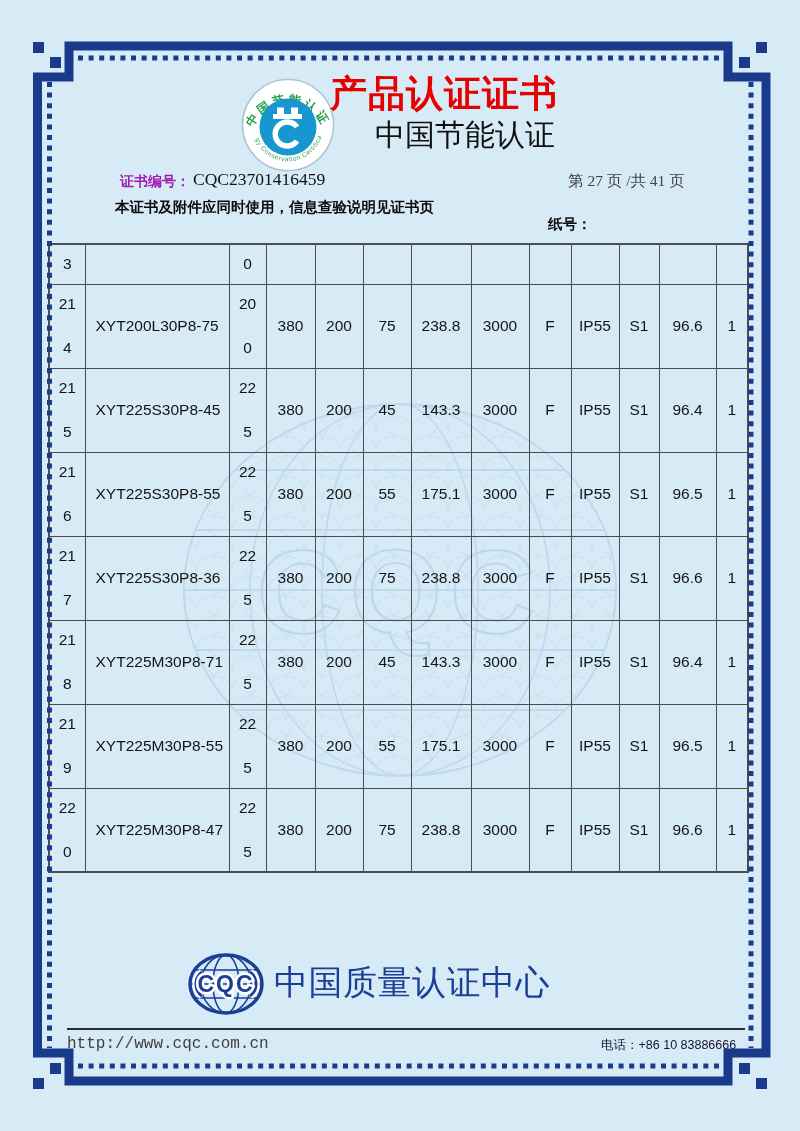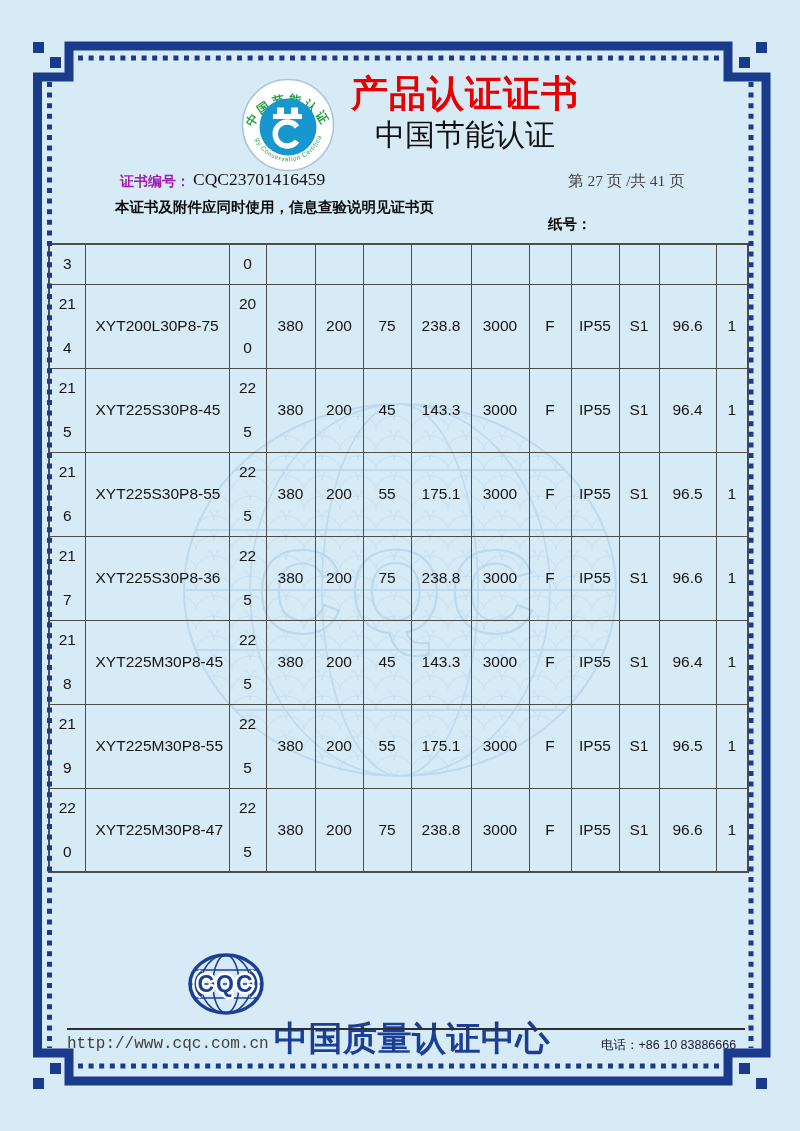--- a/index.html
+++ b/index.html
@@ -14,21 +14,21 @@
 
   
   .watermark{position:absolute;left:160px;top:390px;z-index:0;}
   .wm-p{fill:none;stroke:#bcd8ec;stroke-width:1.2;}
   .wm-line{fill:none;stroke:#aacbe4;stroke-width:1.8;}
   .wm-text{font-family:"Liberation Sans",sans-serif;font-weight:bold;font-size:118px;
            letter-spacing:8px;text-anchor:middle;fill:url(#scales);stroke:#a3c7e0;stroke-width:2.2;}
 
   
   .hdr-el{position:absolute;z-index:2;}
-  .cert-title{left:330px;top:74px;width:270px;text-align:center;font-size:37px;font-weight:bold;
+  .cert-title{left:330px;top:74px;width:270px;font-size:37px;font-weight:bold;
               color:var(--title-red,#e60000);letter-spacing:1px;line-height:40px;}
   .cert-subtitle{left:330px;top:118px;width:270px;text-align:center;font-size:30px;color:#111;line-height:33px;}
   .cert-no-label{left:120px;top:173px;font-family:"Liberation Serif",serif;font-size:14px;font-weight:bold;color:#a21caf;}
   .cert-no-value{left:193px;top:169px;font-family:"Liberation Serif",serif;font-size:17.5px;color:#101010;}
   .page-indicator{left:568px;top:171px;font-family:"Liberation Serif",serif;font-size:15.5px;color:#404040;}
   .usage-note{left:115px;top:198px;font-size:14.5px;font-weight:bold;color:#0c0c0c;}
   .paper-no-label{left:548px;top:198px;font-size:14.5px;font-weight:bold;color:#0c0c0c;margin-top:17px;}
   .energy-logo{left:240px;top:77px;}
   .ring-cn{fill:#1f9e46;font-size:12px;font-weight:bold;letter-spacing:3px;font-family:"Liberation Sans",sans-serif;}
   .ring-en{fill:#2aa257;font-size:6.4px;letter-spacing:0.6px;font-family:"Liberation Sans",sans-serif;}
@@ -45,21 +45,21 @@
   .stack{display:flex;flex-direction:column;justify-content:space-between;height:64px;line-height:20px;}
   tr.partial .stack{justify-content:center;height:100%;}
 
   
   .ftr-el{position:absolute;z-index:2;}
   .cqc-logo{left:180px;top:946px;}
   .navy-s{stroke:var(--logo-navy,#1c3f96);fill:none;}
   .paren-halo{stroke:#ffffff;fill:none;}
   .cqc-text{font-family:"Liberation Sans",sans-serif;font-weight:bold;font-size:23px;letter-spacing:2px;
             text-anchor:middle;fill:var(--logo-navy,#1c3f96);stroke:#ffffff;stroke-width:5px;paint-order:stroke;}
-  .org-name{left:274px;top:1016px;font-family:"Liberation Serif",serif;font-weight:bold;font-size:34px;
+  .org-name{left:274px;top:960px;font-family:"Liberation Serif",serif;font-weight:normal;font-size:34px;
             color:var(--logo-navy,#1c3f96);letter-spacing:0.5px;}
   .footer-rule{left:67px;top:1028px;width:678px;height:2px;background:#2e2e2e;}
   .website{left:67px;top:1035px;font-family:"Liberation Mono",monospace;font-size:16px;color:#404040;}
   .address{left:282px;top:1037px;font-size:12.5px;color:#17172e;}
   .phone{left:601px;top:1037px;font-size:12.5px;color:#17172e;}
 </style>
 </head>
 <body>
 
 <div class="page">
@@ -255,21 +255,21 @@
           <td>96.6</td>
           <td>1</td>
         </tr>
         <tr>
           <td>
             <div class="stack">
               <div>21</div>
               <div>8</div>
             </div>
           </td>
-          <td class="model">XYT225M30P8-45</td>
+          <td class="model">XYT225M30P8-71</td>
           <td>
             <div class="stack">
               <div>22</div>
               <div>5</div>
             </div>
           </td>
           <td>380</td>
           <td>200</td>
           <td>45</td>
           <td>143.3</td>

